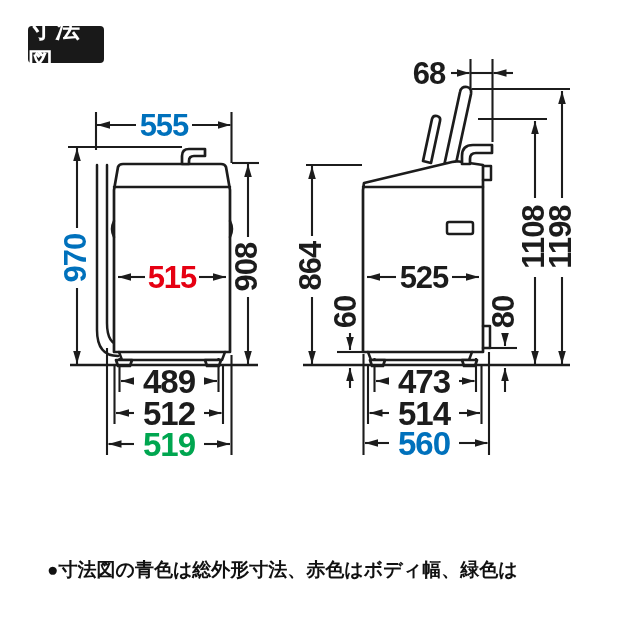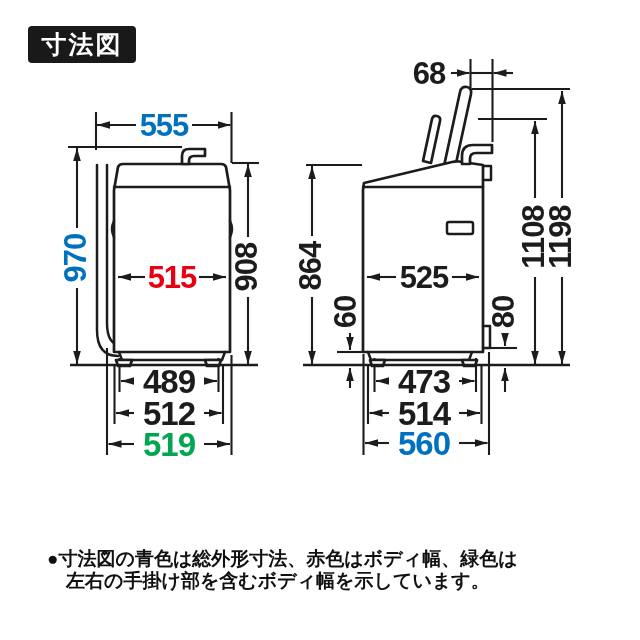--- a/index.html
+++ b/index.html
@@ -2,21 +2,21 @@
 <html><head>
 <meta charset="utf-8">
 <style>
   html,body{margin:0;padding:0;}
   body{
     width:640px;height:640px;position:relative;background:#ffffff;
     font-family:"Liberation Sans","DejaVu Sans",sans-serif;
     overflow:hidden;
   }
   .badge{
-    position:absolute;left:28px;top:26px;width:108px;height:37px;
+    position:absolute;left:28px;top:26px;width:76px;height:37px;
     background:#191919;border-radius:4px;color:#ffffff;
     font-size:25px;font-weight:bold;letter-spacing:2px;
     display:flex;align-items:center;justify-content:center;
   }
   .diagram{position:absolute;left:0;top:0;}
   
   .dl{stroke:#1c1c1c;stroke-width:2.1;fill:none;}
   .fl{stroke:#1c1c1c;stroke-width:2.6;fill:none;}
   .ol{stroke:#1c1c1c;stroke-width:2.7;fill:#ffffff;stroke-linejoin:round;}
   .ol2{stroke:#1c1c1c;stroke-width:2.5;fill:none;stroke-linejoin:round;stroke-linecap:round;}
@@ -24,21 +24,21 @@
        font-size:31px;letter-spacing:-1px;fill:#1c1c1c;text-anchor:middle;}
   .txtB{font-size:33px;}
   .blue{fill:#0071bc;}
   .red{fill:#e60012;}
   .green{fill:#00a650;}
   .notes{
     position:absolute;left:47px;top:539px;width:570px;
     font-size:19px;font-weight:bold;color:#111111;line-height:22px;
   }
   .notes .line{white-space:nowrap;}
-  .notes .gap{margin-top:9px;}
+  .notes .gap{margin-top:20px;}
   .notes .indent{padding-left:19px;}
 </style>
 </head>
 <body>
 
 <div class="badge">
   <span>寸法図</span>
 </div>
 
 <svg class="diagram" width="640" height="640" viewBox="0 0 640 640">
@@ -213,14 +213,13 @@
     <g>
       <path class="dl" d="M389,443 H365" marker-end="url(#ar)"></path>
       <path class="dl" d="M459,443 H487.5" marker-end="url(#ar)"></path>
       <text class="txt txtB blue" x="424" y="455">560</text>
     </g>
   </g>
 </svg>
 
 <div class="notes">
   <div class="line gap">●寸法図の青色は総外形寸法、赤色はボディ幅、緑色は</div>
-  <div class="line indent">左右の手掛け部を含むボディ幅を示しています。</div>
 </div>
 
 </body></html>

